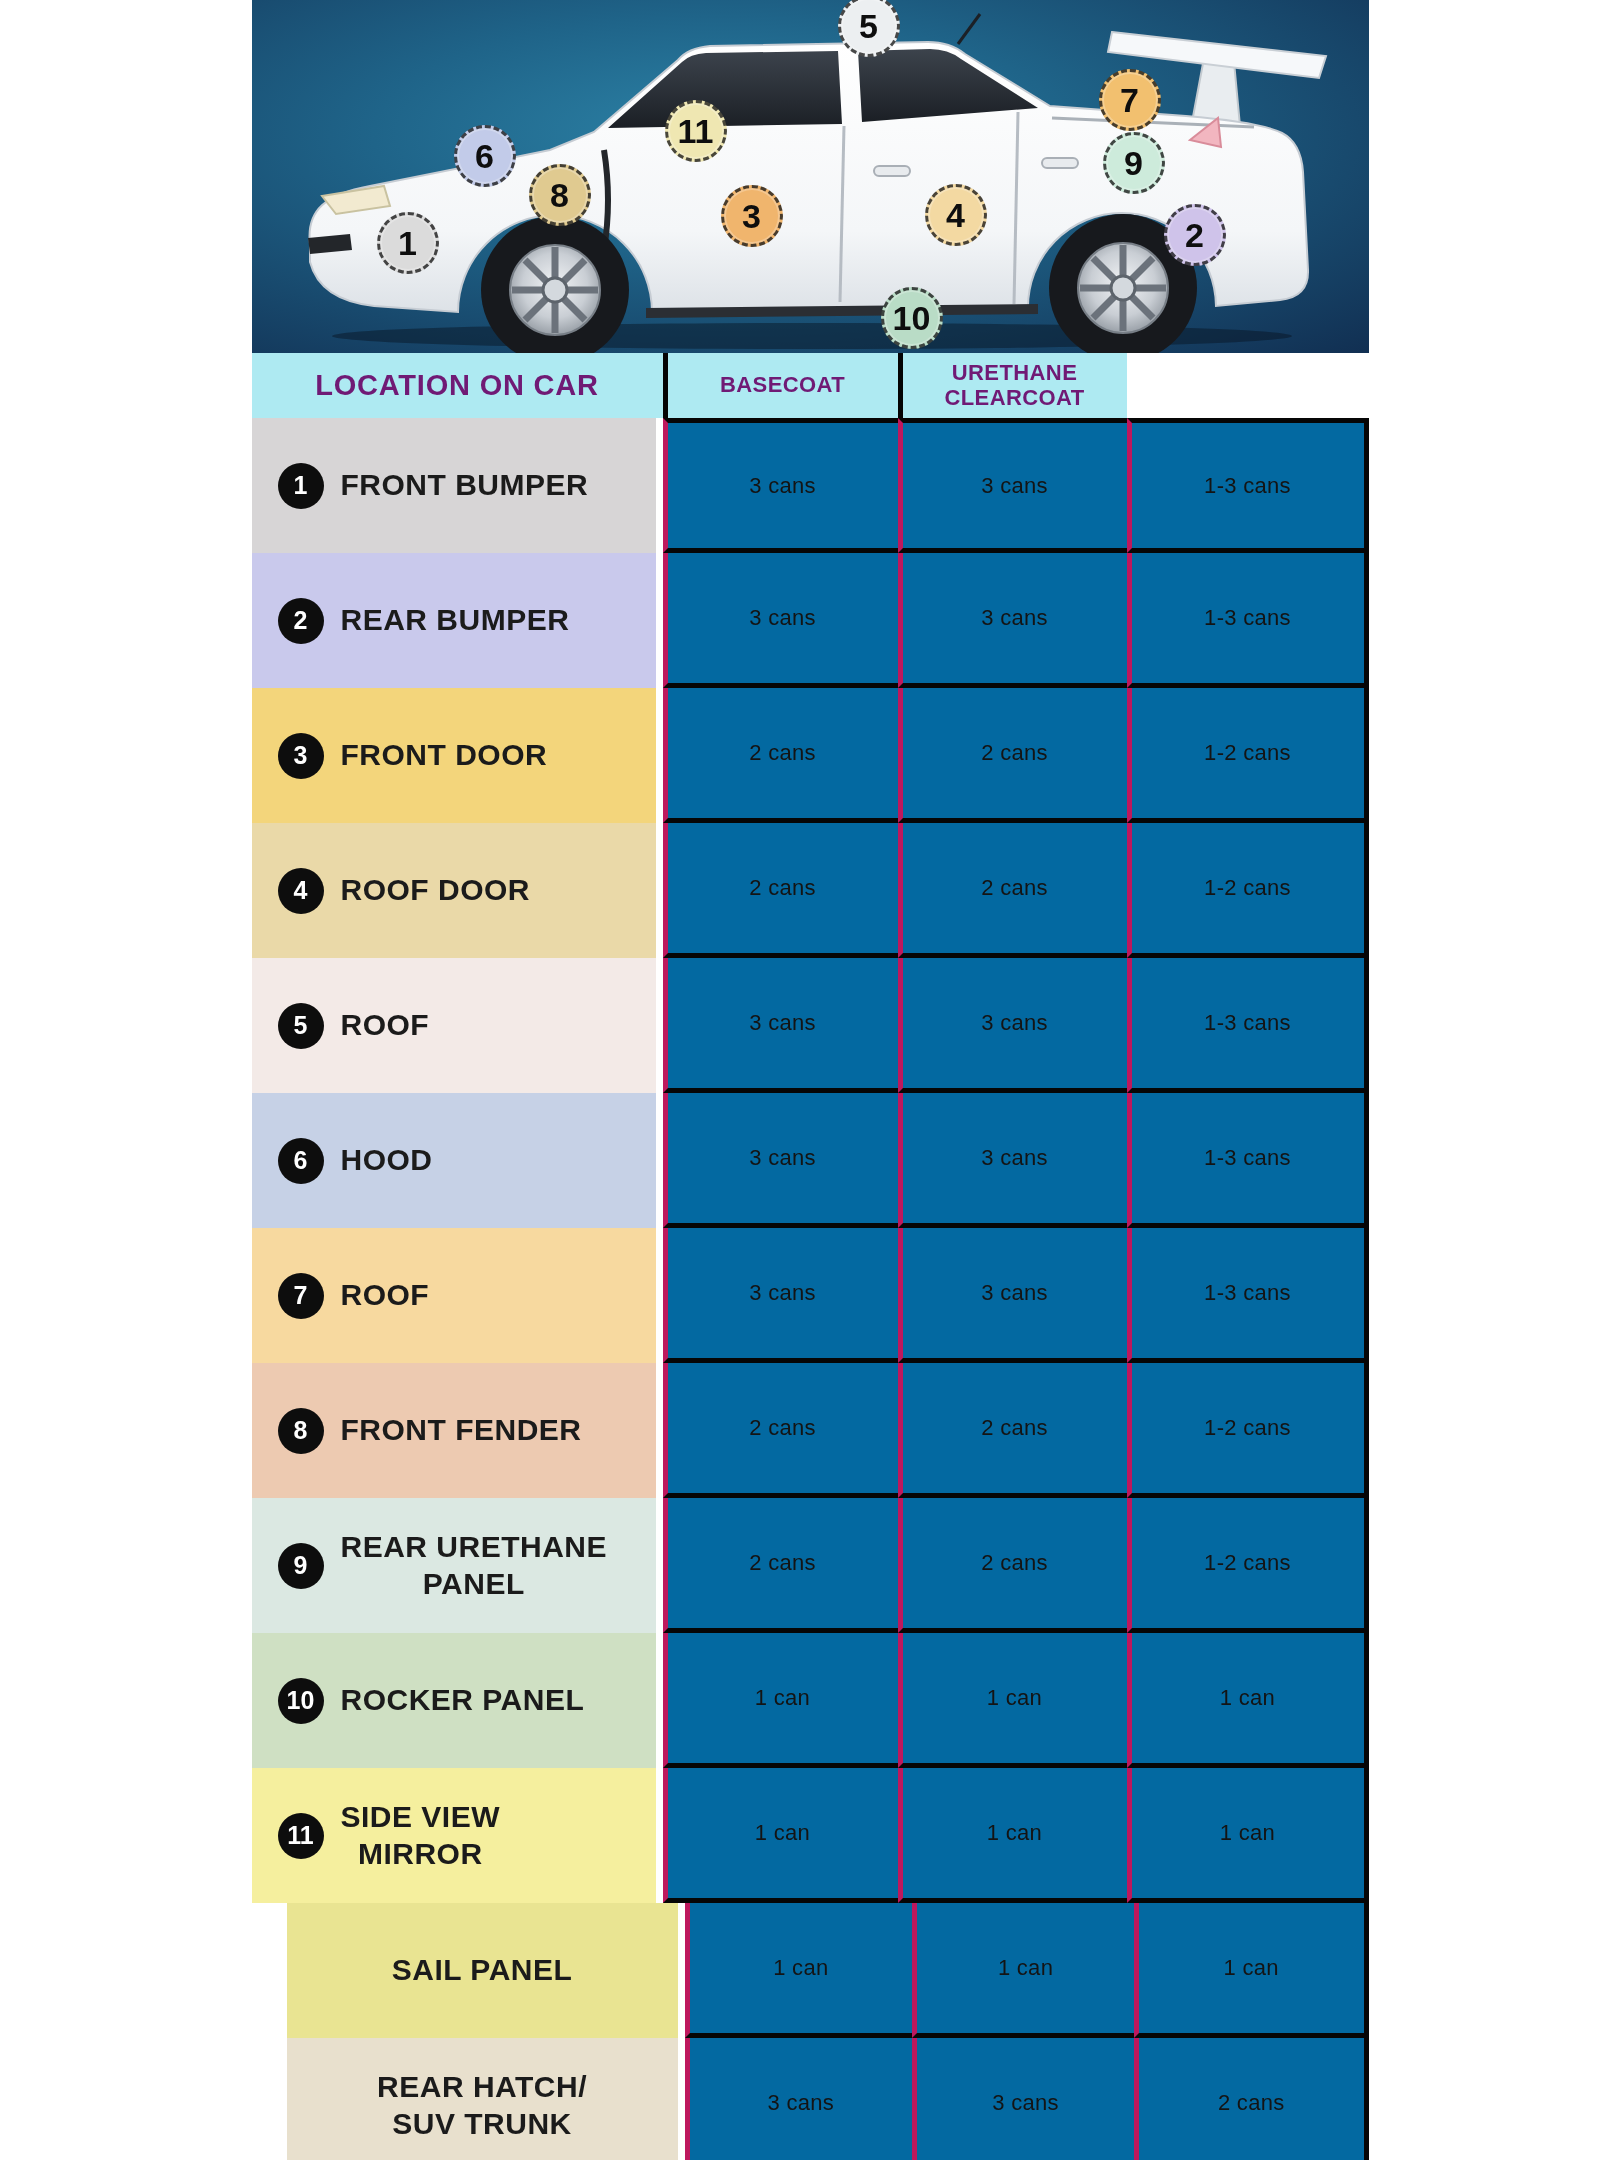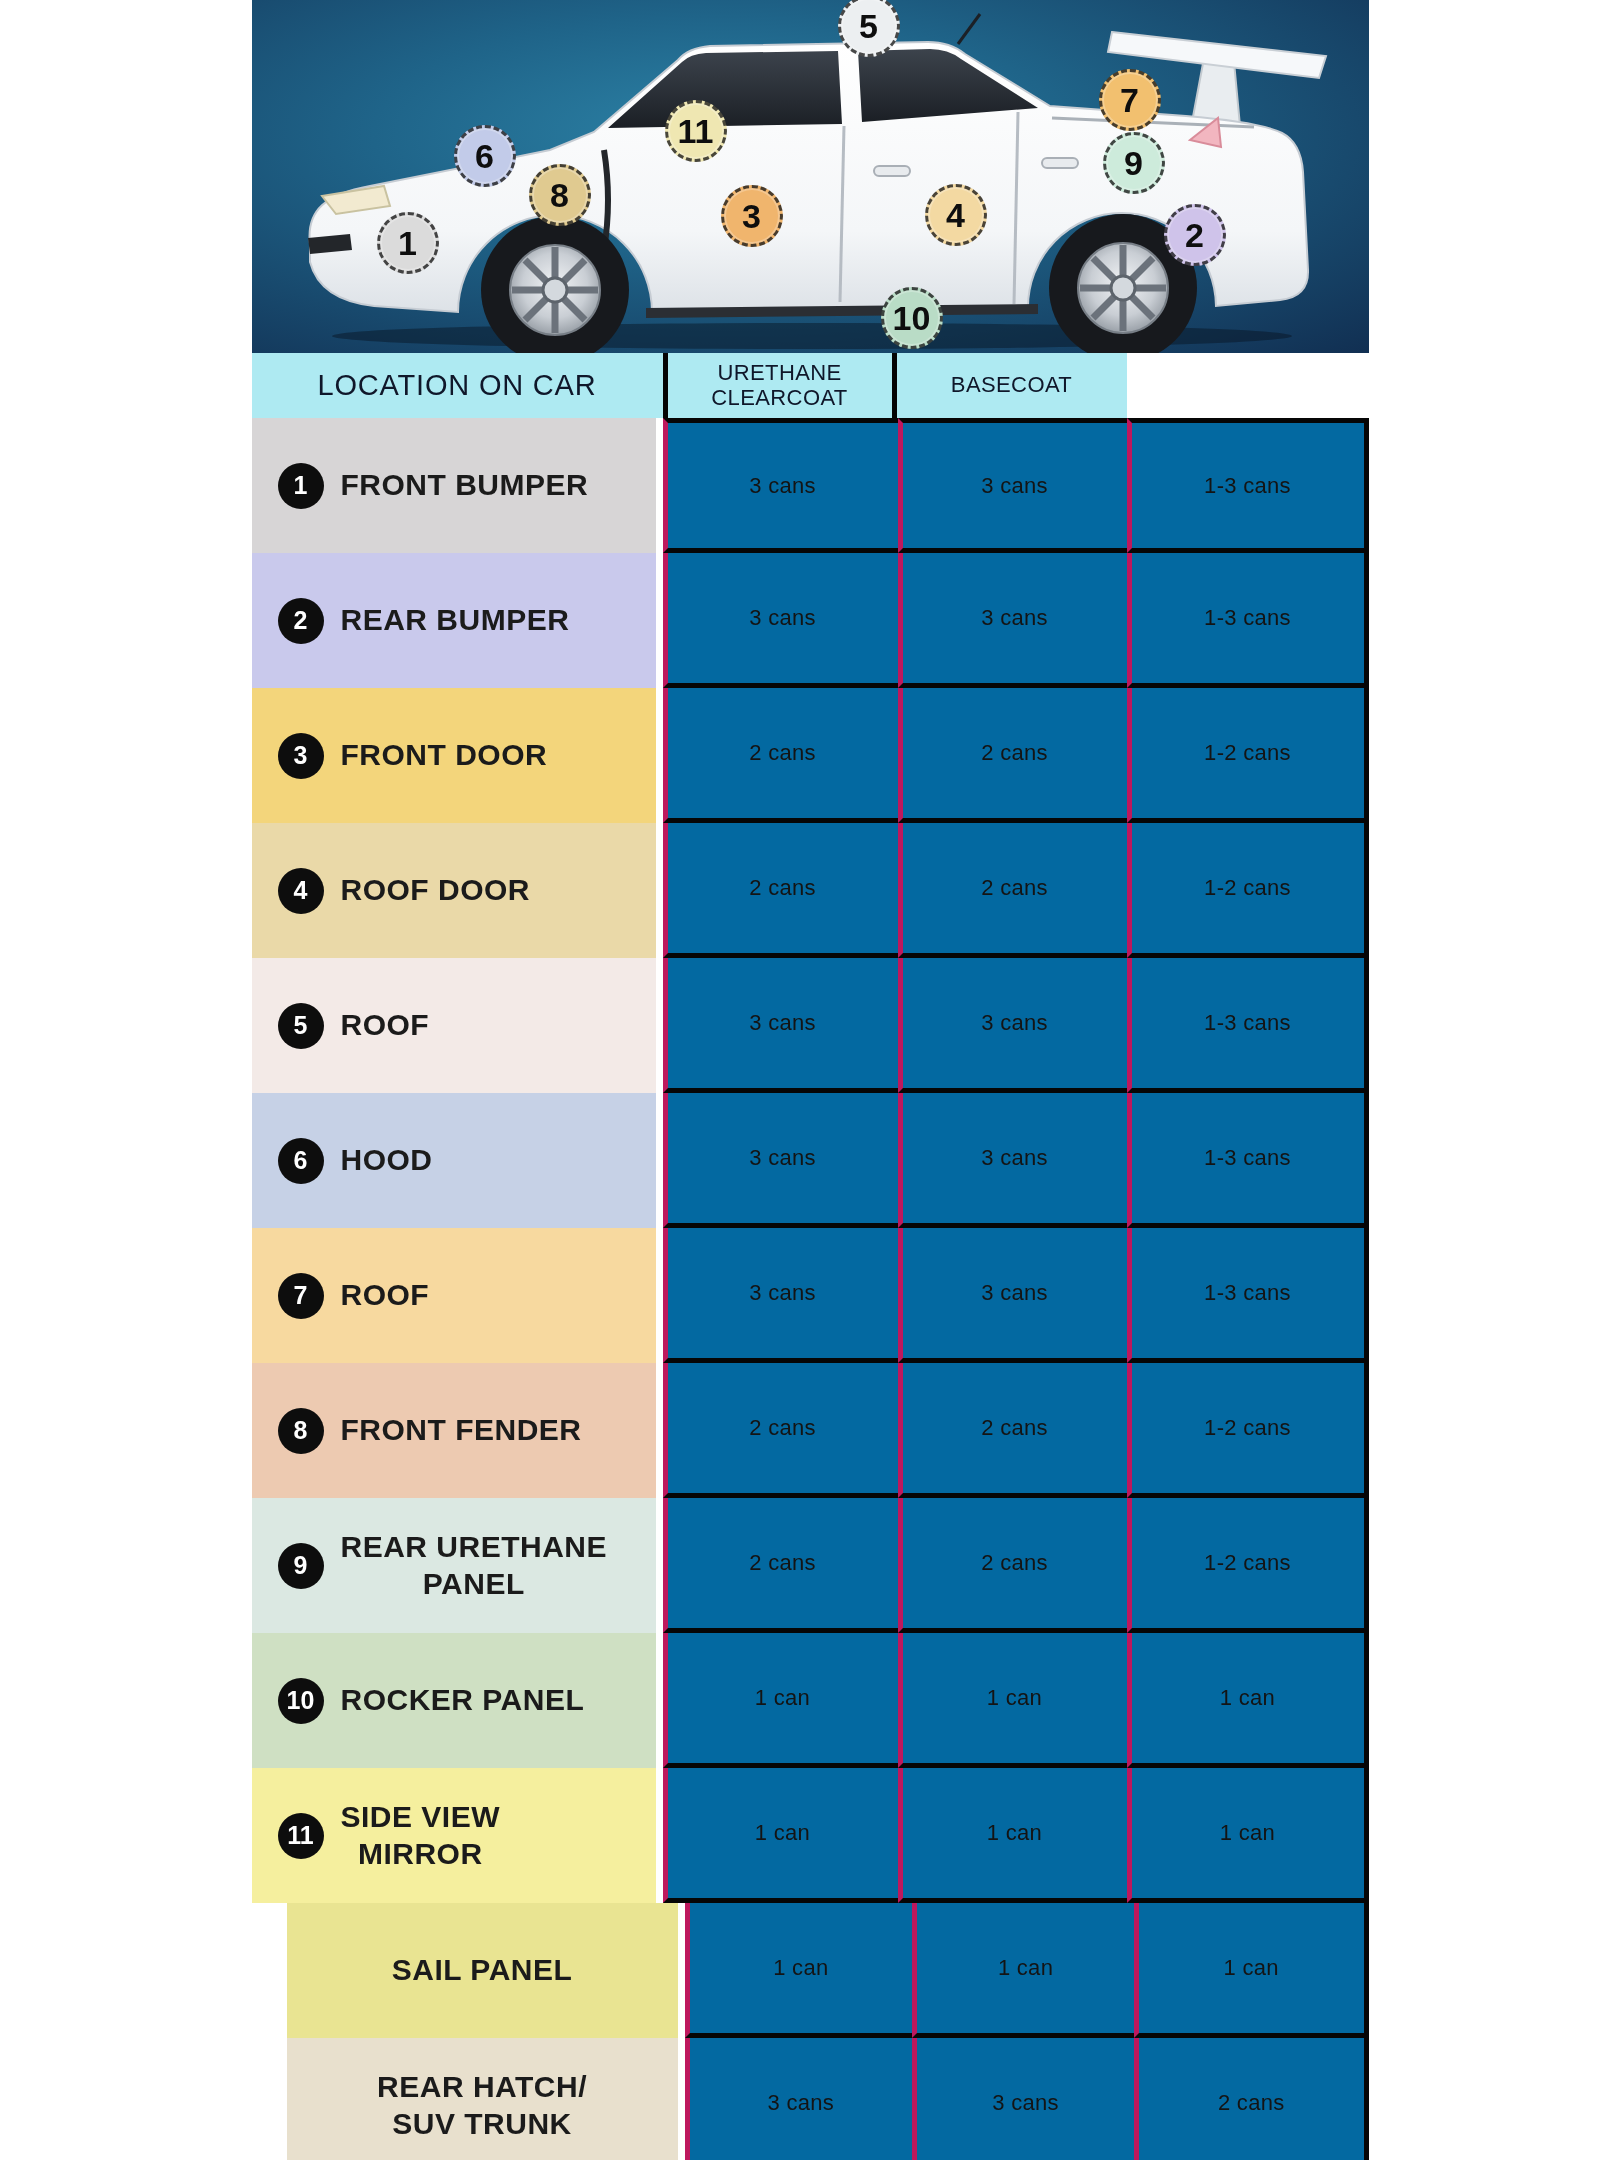--- a/index.html
+++ b/index.html
@@ -19,21 +19,21 @@
     font-weight:bold;font-size:34px;color:#0e0e0e;
     transform:translate(-50%,-50%);
     box-shadow:0 0 0 2px rgba(255,255,255,.25) inset;
   }
 
   
   .thead{display:flex;height:65px;}
   .th{
     box-sizing:border-box;height:100%;
     display:flex;align-items:center;justify-content:center;text-align:center;
-    font-weight:normal;color:#0f172a;font-size:22px;line-height:1.12;letter-spacing:.4px;
+    font-weight:bold;color:#701a75;font-size:22px;line-height:1.12;letter-spacing:.4px;
   }
   .th-loc{width:411px;font-size:29px;letter-spacing:.8px;}
   .th-base{width:235px;border-left:5px solid #050505;}
   .th-clear{width:229px;border-left:5px solid #050505;}
   .th-prim{width:242px;border-left:5px solid #050505;}
 
   
   .row{display:flex;height:135px;}
   .band{
     width:404px;margin-right:7px;box-sizing:border-box;
@@ -166,22 +166,22 @@
         <div class="badge" style="left: 878px; top: 100px; background: rgb(242, 192, 111);">7</div>
         <div class="badge" style="left: 308px; top: 195px; background: rgb(224, 202, 144);">8</div>
         <div class="badge" style="left: 882px; top: 163px; background: rgb(205, 235, 219);">9</div>
         <div class="badge" style="left: 660px; top: 318px; background: rgb(185, 220, 198);">10</div>
         <div class="badge" style="left: 444px; top: 131px; background: rgb(239, 231, 178);">11</div>
       </div>
   </div>
 
   <div class="thead" id="thead">
     <div class="th th-loc" style="background: rgb(174, 234, 242);">LOCATION ON CAR</div>
+    <div class="th th-base" style="background: rgb(174, 234, 242);">BASECOAT</div>
     <div class="th th-clear" style="background: rgb(174, 234, 242);">URETHANE CLEARCOAT</div>
-    <div class="th th-base" style="background: rgb(174, 234, 242);">BASECOAT</div>
   </div>
 
   <div id="rows">
       <div class="row first">
         <div class="band" style="background: rgb(215, 213, 214);">
           <span class="band-num">1</span>
           <span class="band-label">FRONT BUMPER</span>
         </div>
         <div class="cell c1">3 cans</div>
         <div class="cell c2">3 cans</div>

